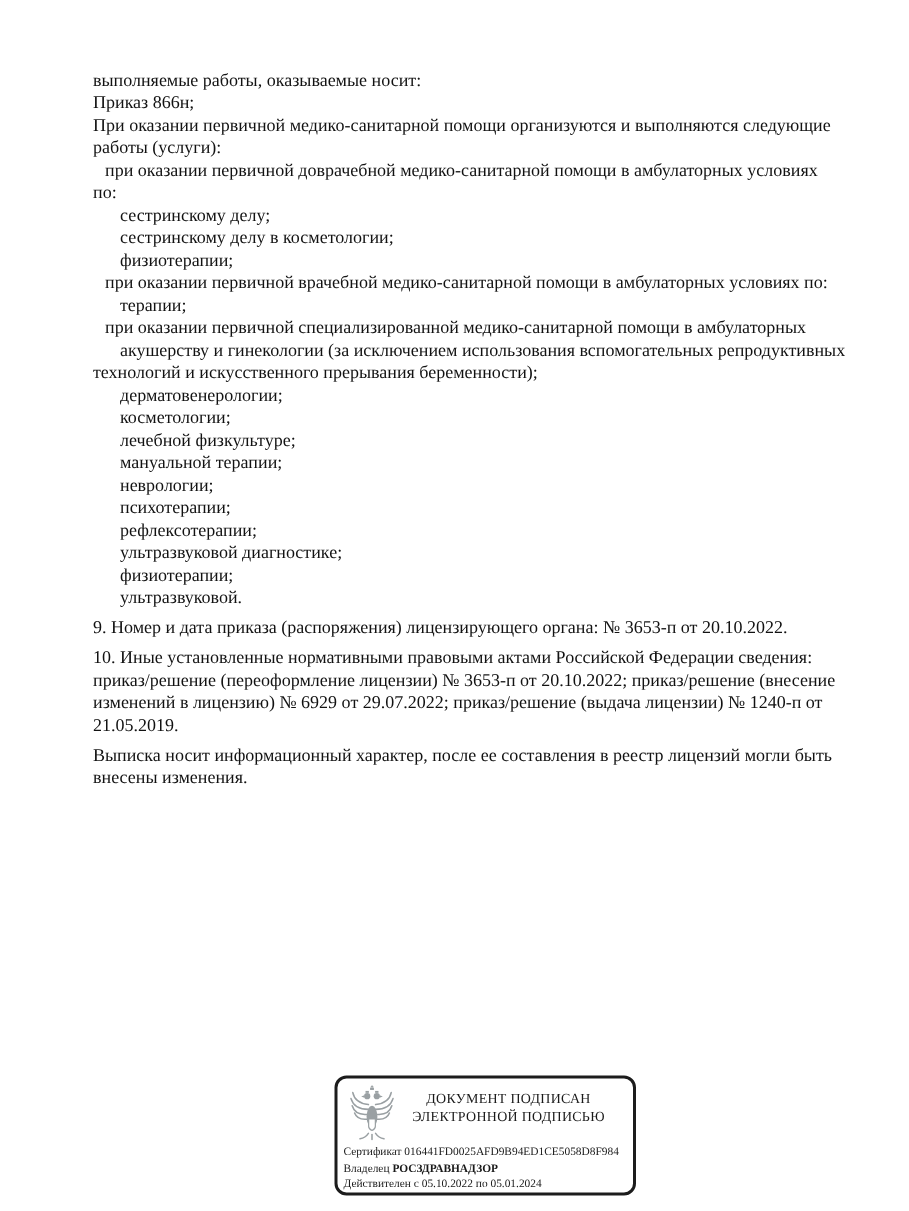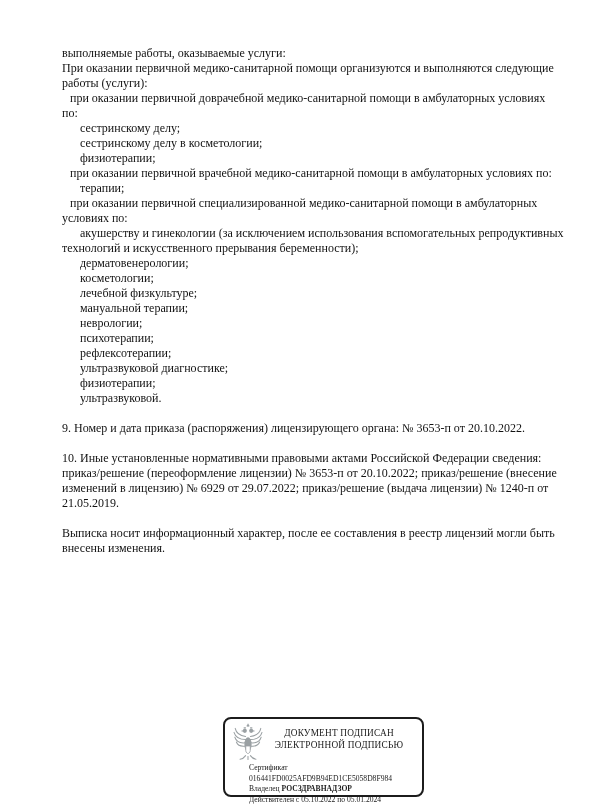--- a/index.html
+++ b/index.html
@@ -4,52 +4,52 @@
 <style>
   html,body{margin:0;padding:0;background:#ffffff;}
   .page{
     position:relative;width:606px;height:807px;background:#ffffff;overflow:hidden;
     font-family:"Liberation Serif","DejaVu Serif",serif;color:#121212;
   }
   .doc-text{position:absolute;left:62px;top:46px;font-size:12px;line-height:15px;}
   .doc-line{white-space:pre;height:15px;}
   .doc-line.ind-1{padding-left:8px;}
   .doc-line.ind-2{padding-left:18px;}
-  .doc-line.gap{margin-top:15px;}
+  .doc-line.gap{margin-top:5px;}
   .stamp{
     position:absolute;left:223px;top:717px;width:201px;height:80px;
     border:2px solid #1c1c1c;border-radius:8px;box-sizing:border-box;background:#ffffff;
   }
   .stamp-top{display:flex;align-items:flex-start;padding:4px 8px 0 7px;}
   .emblem{width:32px;height:38px;flex:none;}
   .stamp-title{
     flex:1;text-align:center;font-size:9.3px;line-height:11.5px;
     padding-top:5px;letter-spacing:.2px;color:#1a1a1a;
   }
-  .stamp-details{padding:2px 24px 0;font-size:7.6px;line-height:10.5px;color:#1a1a1a;}
+  .stamp-details{padding:2px 4px 0;font-size:7.6px;line-height:10.5px;color:#1a1a1a;}
   .stamp-details .b{font-weight:bold;}
 </style>
 </head>
 <body>
 
 <div class="page">
 
   <div class="doc-text">
-      <div class="doc-line ind-0">выполняемые работы, оказываемые услуги:</div>
+      <div class="doc-line ind-0">выполняемые работы, оказываемые носит:</div>
+      <div class="doc-line ind-0">Приказ 866н;</div>
       <div class="doc-line ind-0">При оказании первичной медико-санитарной помощи организуются и выполняются следующие</div>
       <div class="doc-line ind-0">работы (услуги):</div>
       <div class="doc-line ind-1">при оказании первичной доврачебной медико-санитарной помощи в амбулаторных условиях</div>
       <div class="doc-line ind-0">по:</div>
       <div class="doc-line ind-2">сестринскому делу;</div>
       <div class="doc-line ind-2">сестринскому делу в косметологии;</div>
       <div class="doc-line ind-2">физиотерапии;</div>
       <div class="doc-line ind-1">при оказании первичной врачебной медико-санитарной помощи в амбулаторных условиях по:</div>
       <div class="doc-line ind-2">терапии;</div>
       <div class="doc-line ind-1">при оказании первичной специализированной медико-санитарной помощи в амбулаторных</div>
-      <div class="doc-line ind-0">условиях по:</div>
       <div class="doc-line ind-2">акушерству и гинекологии (за исключением использования вспомогательных репродуктивных</div>
       <div class="doc-line ind-0">технологий и искусственного прерывания беременности);</div>
       <div class="doc-line ind-2">дерматовенерологии;</div>
       <div class="doc-line ind-2">косметологии;</div>
       <div class="doc-line ind-2">лечебной физкультуре;</div>
       <div class="doc-line ind-2">мануальной терапии;</div>
       <div class="doc-line ind-2">неврологии;</div>
       <div class="doc-line ind-2">психотерапии;</div>
       <div class="doc-line ind-2">рефлексотерапии;</div>
       <div class="doc-line ind-2">ультразвуковой диагностике;</div>

